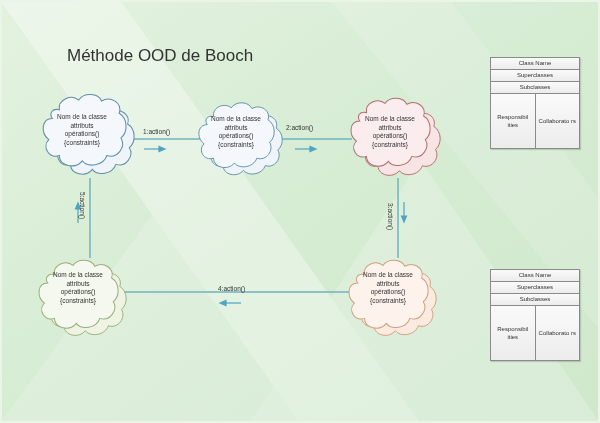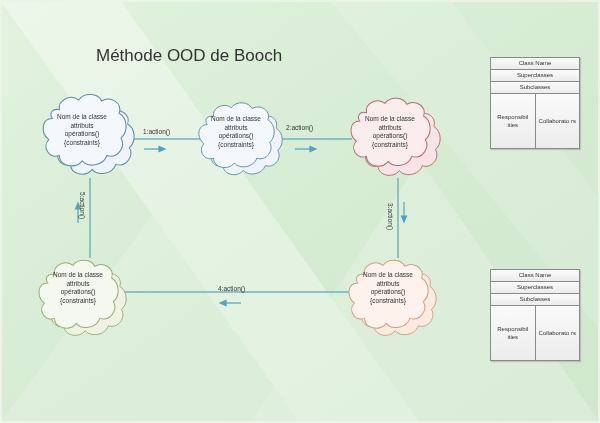--- a/index.html
+++ b/index.html
@@ -3,21 +3,21 @@
   <meta charset="utf-8">
   <style>
     html, body { margin: 0; padding: 0; }
     body {
       width: 600px; height: 423px; overflow: hidden; position: relative;
       font-family: "Liberation Sans", sans-serif;
       background: #dcefd9;
     }
     #canvas { position: absolute; left: 0; top: 0; width: 600px; height: 423px; }
     .title {
-      position: absolute; left: 96px; top: 46px;
+      position: absolute; left: 67px; top: 46px;
       font-size: 17px; color: #333; white-space: nowrap;
     }
     .cloud-text {
       position: absolute; width: 90px; text-align: center;
       font-size: 6.5px; line-height: 8.5px; color: #333;
     }
     .msg-label {
       position: absolute; font-size: 6.5px; color: #333; white-space: nowrap;
     }
     .msg-label.vert { transform: rotate(90deg); transform-origin: left top; }

